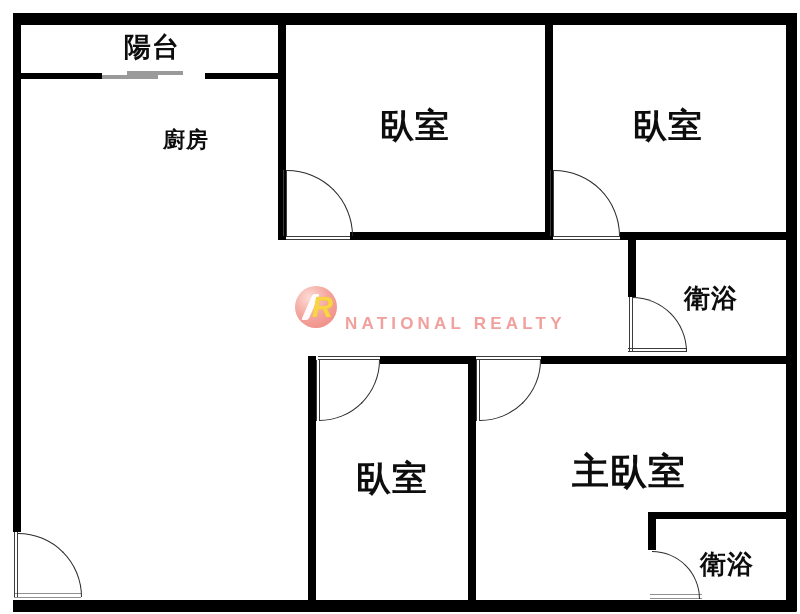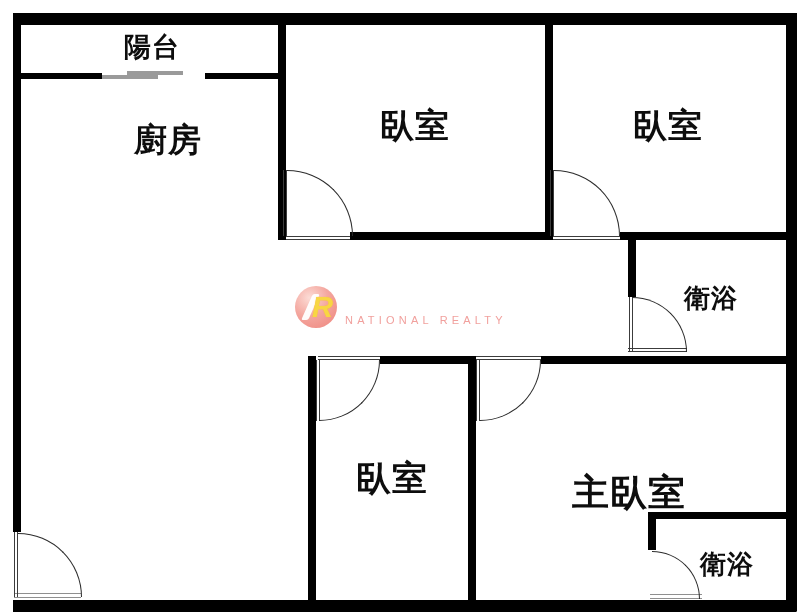--- a/index.html
+++ b/index.html
@@ -37,21 +37,21 @@
   }
   #logo-r{
     position:absolute;left:17px;top:5px;font-size:29px;font-weight:bold;font-style:italic;
     color:#f8d643;text-shadow:0 0 1px #f3b63c;
   }
   #brand-cn{
     position:absolute;left:343px;top:286px;font-size:31px;font-weight:bold;
     color:#f08b8a;letter-spacing:1px;white-space:nowrap;
   }
   #brand-en{
-    position:absolute;left:345px;top:314px;font-size:11px;font-weight:normal;
+    position:absolute;left:345px;top:314px;font-size:17px;font-weight:bold;
     color:#f1a09d;letter-spacing:4.2px;white-space:nowrap;
   }
 </style>
 </head>
 <body>
 
 <div id="plan">
 
   <div class="wall" style="left:13px;top:13px;width:784px;height:12px;"></div>
   <div class="wall" style="left:13px;top:600px;width:784px;height:12px;"></div>
@@ -92,26 +92,26 @@
 
   <div class="arc tr" style="left:287px;top:170px;width:66px;height:66px;"></div>
   <div class="arc tr" style="left:554px;top:170px;width:66px;height:66px;"></div>
   <div class="arc tr" style="left:632px;top:297px;width:55px;height:55px;"></div>
   <div class="arc br" style="left:319px;top:360px;width:61px;height:61px;"></div>
   <div class="arc br" style="left:480px;top:360px;width:61px;height:61px;"></div>
   <div class="arc tr" style="left:652px;top:551px;width:48px;height:48px;"></div>
   <div class="arc tr" style="left:18px;top:533px;width:64px;height:64px;"></div>
 
   <div class="room-label" style="left:152px;top:47px;font-size:27px;">陽台</div>
-  <div class="room-label" style="left:168px;top:140px;font-size:33px;">廚房</div>
+  <div class="room-label" style="left:186px;top:140px;font-size:22px;">廚房</div>
   <div class="room-label" style="left:415px;top:126px;font-size:34px;">臥室</div>
   <div class="room-label" style="left:668px;top:126px;font-size:34px;">臥室</div>
   <div class="room-label" style="left:711px;top:298px;font-size:26px;">衛浴</div>
   <div class="room-label" style="left:392px;top:478px;font-size:35px;">臥室</div>
-  <div class="room-label" style="left:629px;top:472px;font-size:37px;margin-top:21px;">主臥室</div>
+  <div class="room-label" style="left:629px;top:472px;font-size:37px;">主臥室</div>
   <div class="room-label" style="left:727px;top:564px;font-size:26px;">衛浴</div>
 
   <div id="logo">
     <div id="logo-circle"></div>
     <div id="logo-slash"></div>
     <div id="logo-r">R</div>
   </div>
   <div id="brand-en">NATIONAL REALTY</div>
 
 </div>

